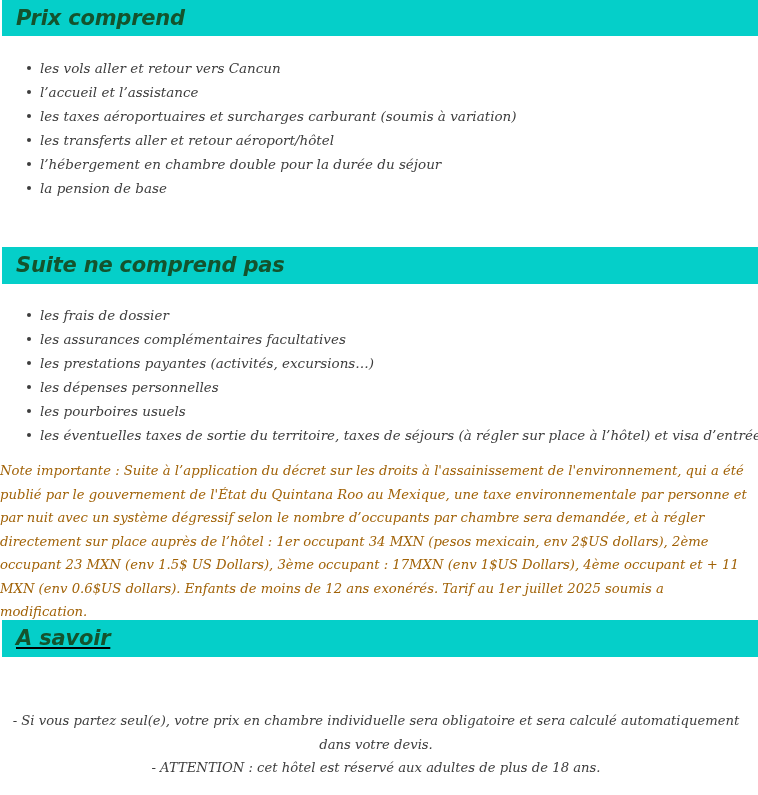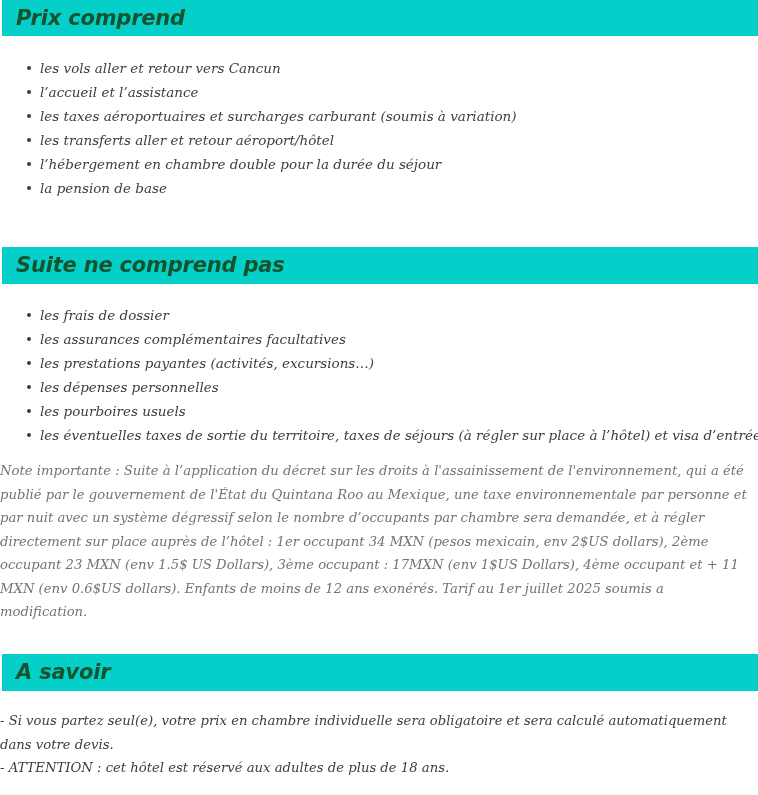--- a/index.html
+++ b/index.html
@@ -38,21 +38,21 @@
     font-style: italic;
     font-weight: bold;
     font-size: 21px;
     letter-spacing: -0.2px;
     line-height: 1;
     white-space: nowrap;
   }
 
   #header-prix-comprend      { top: 0px;   height: 36px; }
   #header-prix-ne-comprend   { top: 247px; height: 37px; }
-  #header-a-savoir           { top: 654px; height: 37px; }
+  #header-a-savoir           { top: 620px; height: 37px; text-decoration: underline; }
 
   
   .bullet-list {
     position: absolute;
     left: 0;
     width: 618px;
     margin: 0;
     padding: 0;
     list-style: none;
   }
@@ -80,21 +80,21 @@
     background: #3d3d3d;
   }
 
   
   .note-paragraph {
     position: absolute;
     left: 0px;
     top: 459px;
     width: 752px;
     margin: 0;
-    color: #737373;
+    color: #a16207;
     font-family: "DejaVu Serif", serif;
     font-style: italic;
     font-size: 13.2px;
     line-height: 23.5px;
     text-align: left;
   }
 
   
   .savoir-body {
     position: absolute;
@@ -103,20 +103,21 @@
     width: 752px;
     margin: 0;
     color: #3d3d3d;
     font-family: "DejaVu Serif", serif;
     font-style: italic;
     font-size: 13.2px;
     line-height: 23.5px;
   }
   .savoir-line {
     display: block;
+    text-align: center;
   }
 </style>
 </head>
 <body>
 
 <div class="page">
 
   <div class="section-header" id="header-prix-comprend">
     <span class="title">Prix comprend</span>
   </div>

